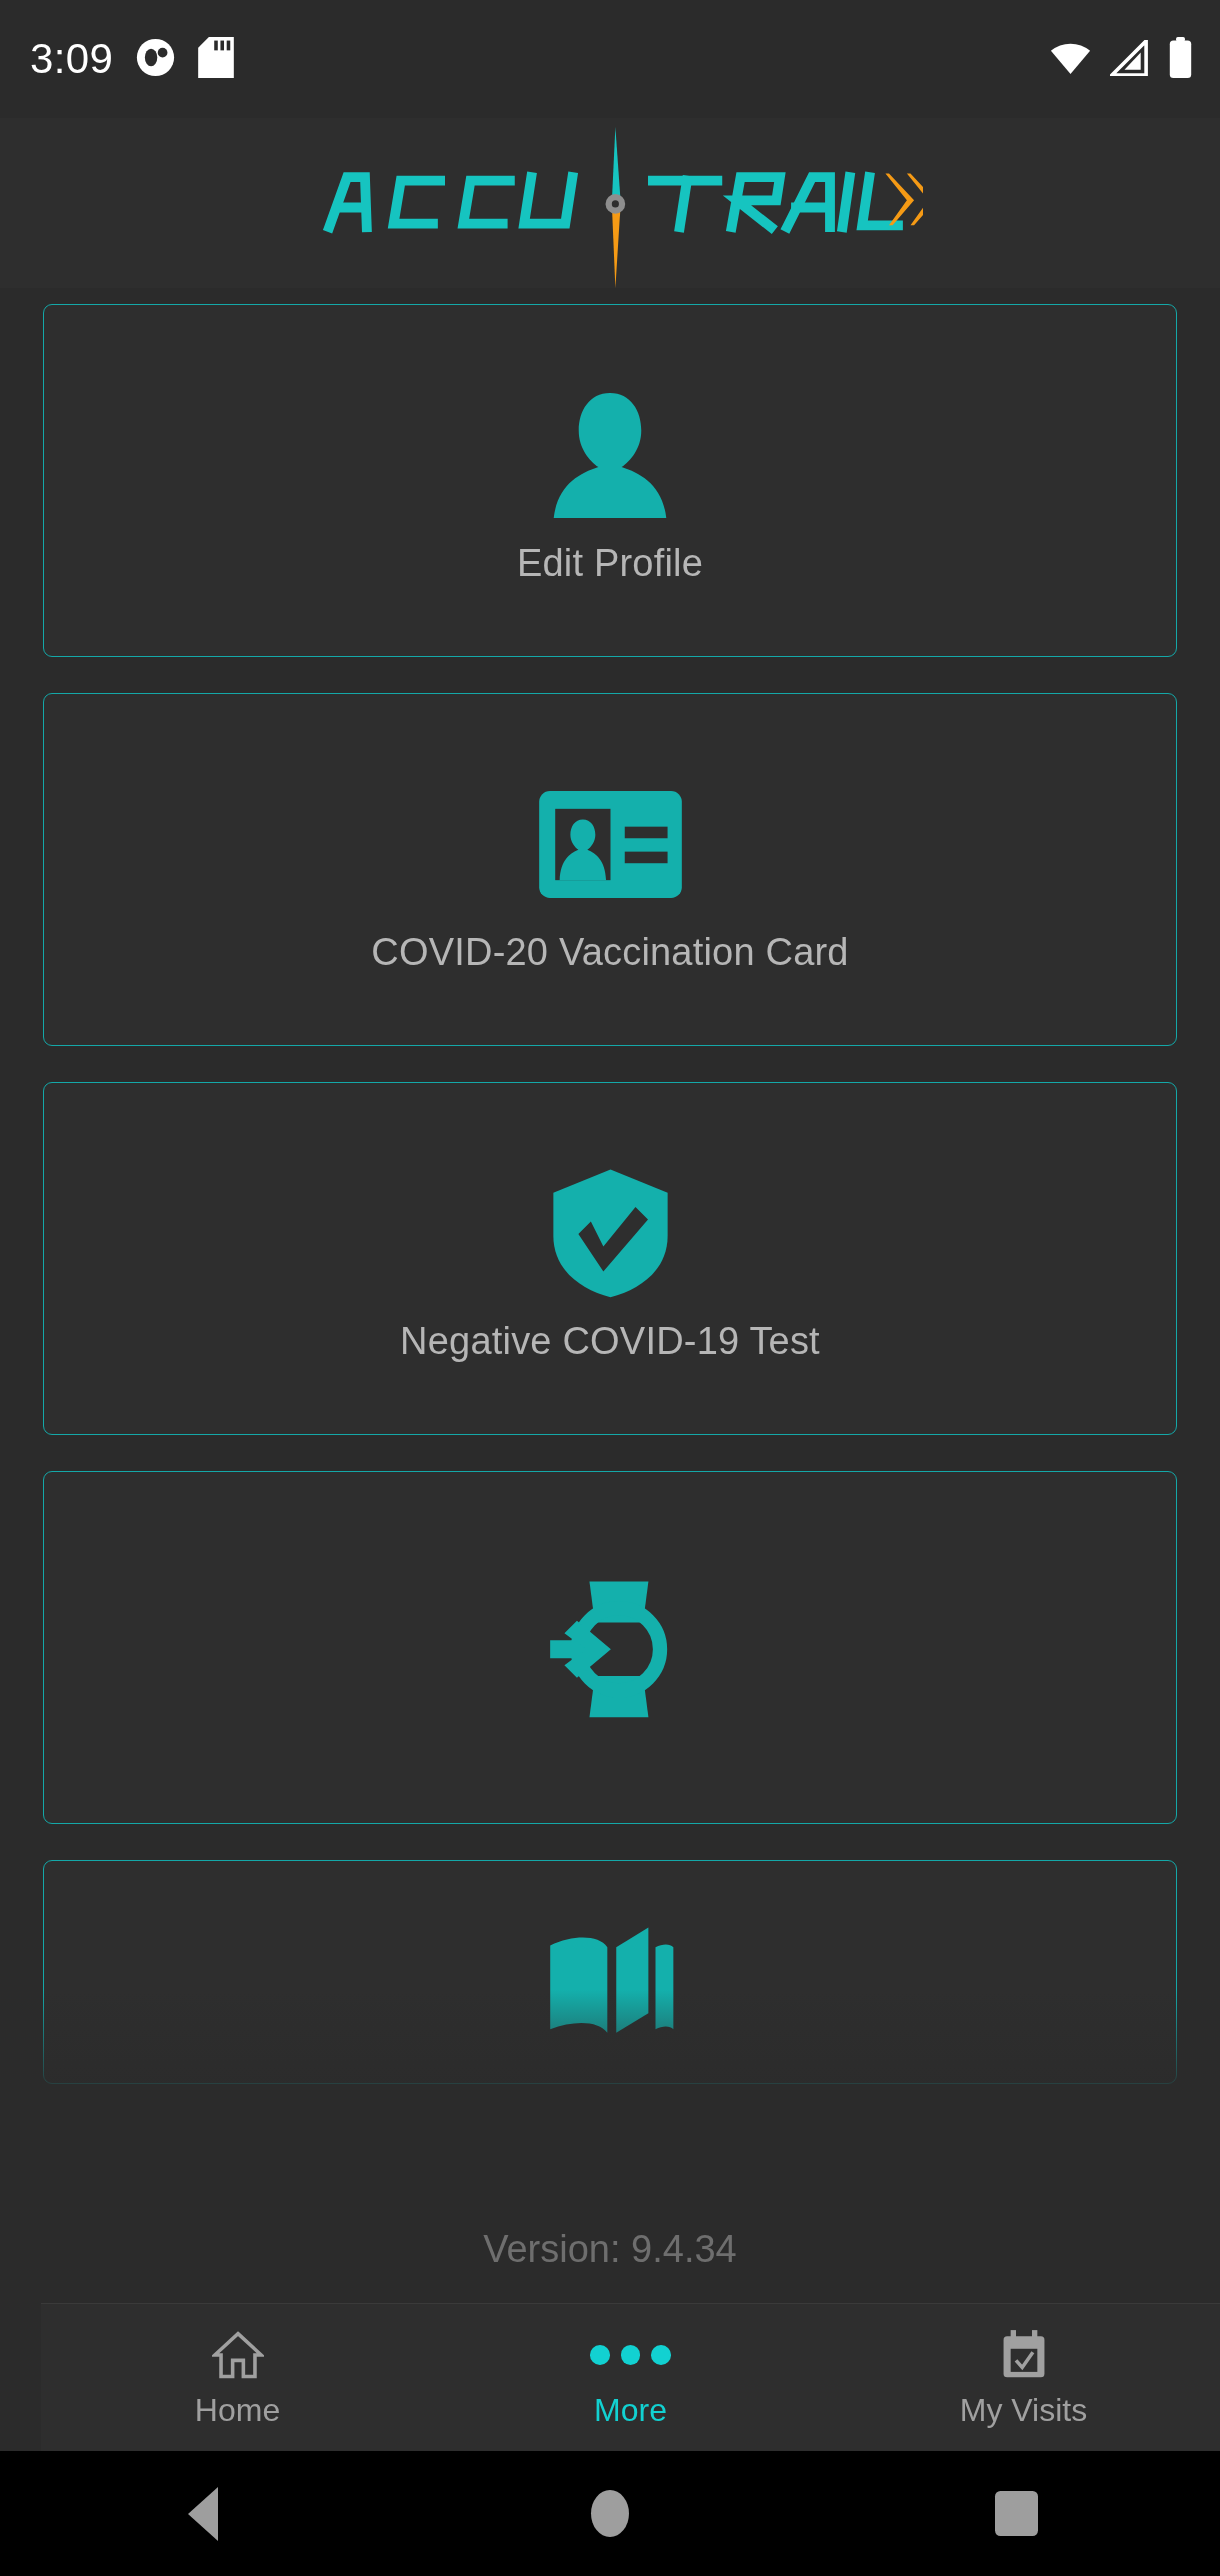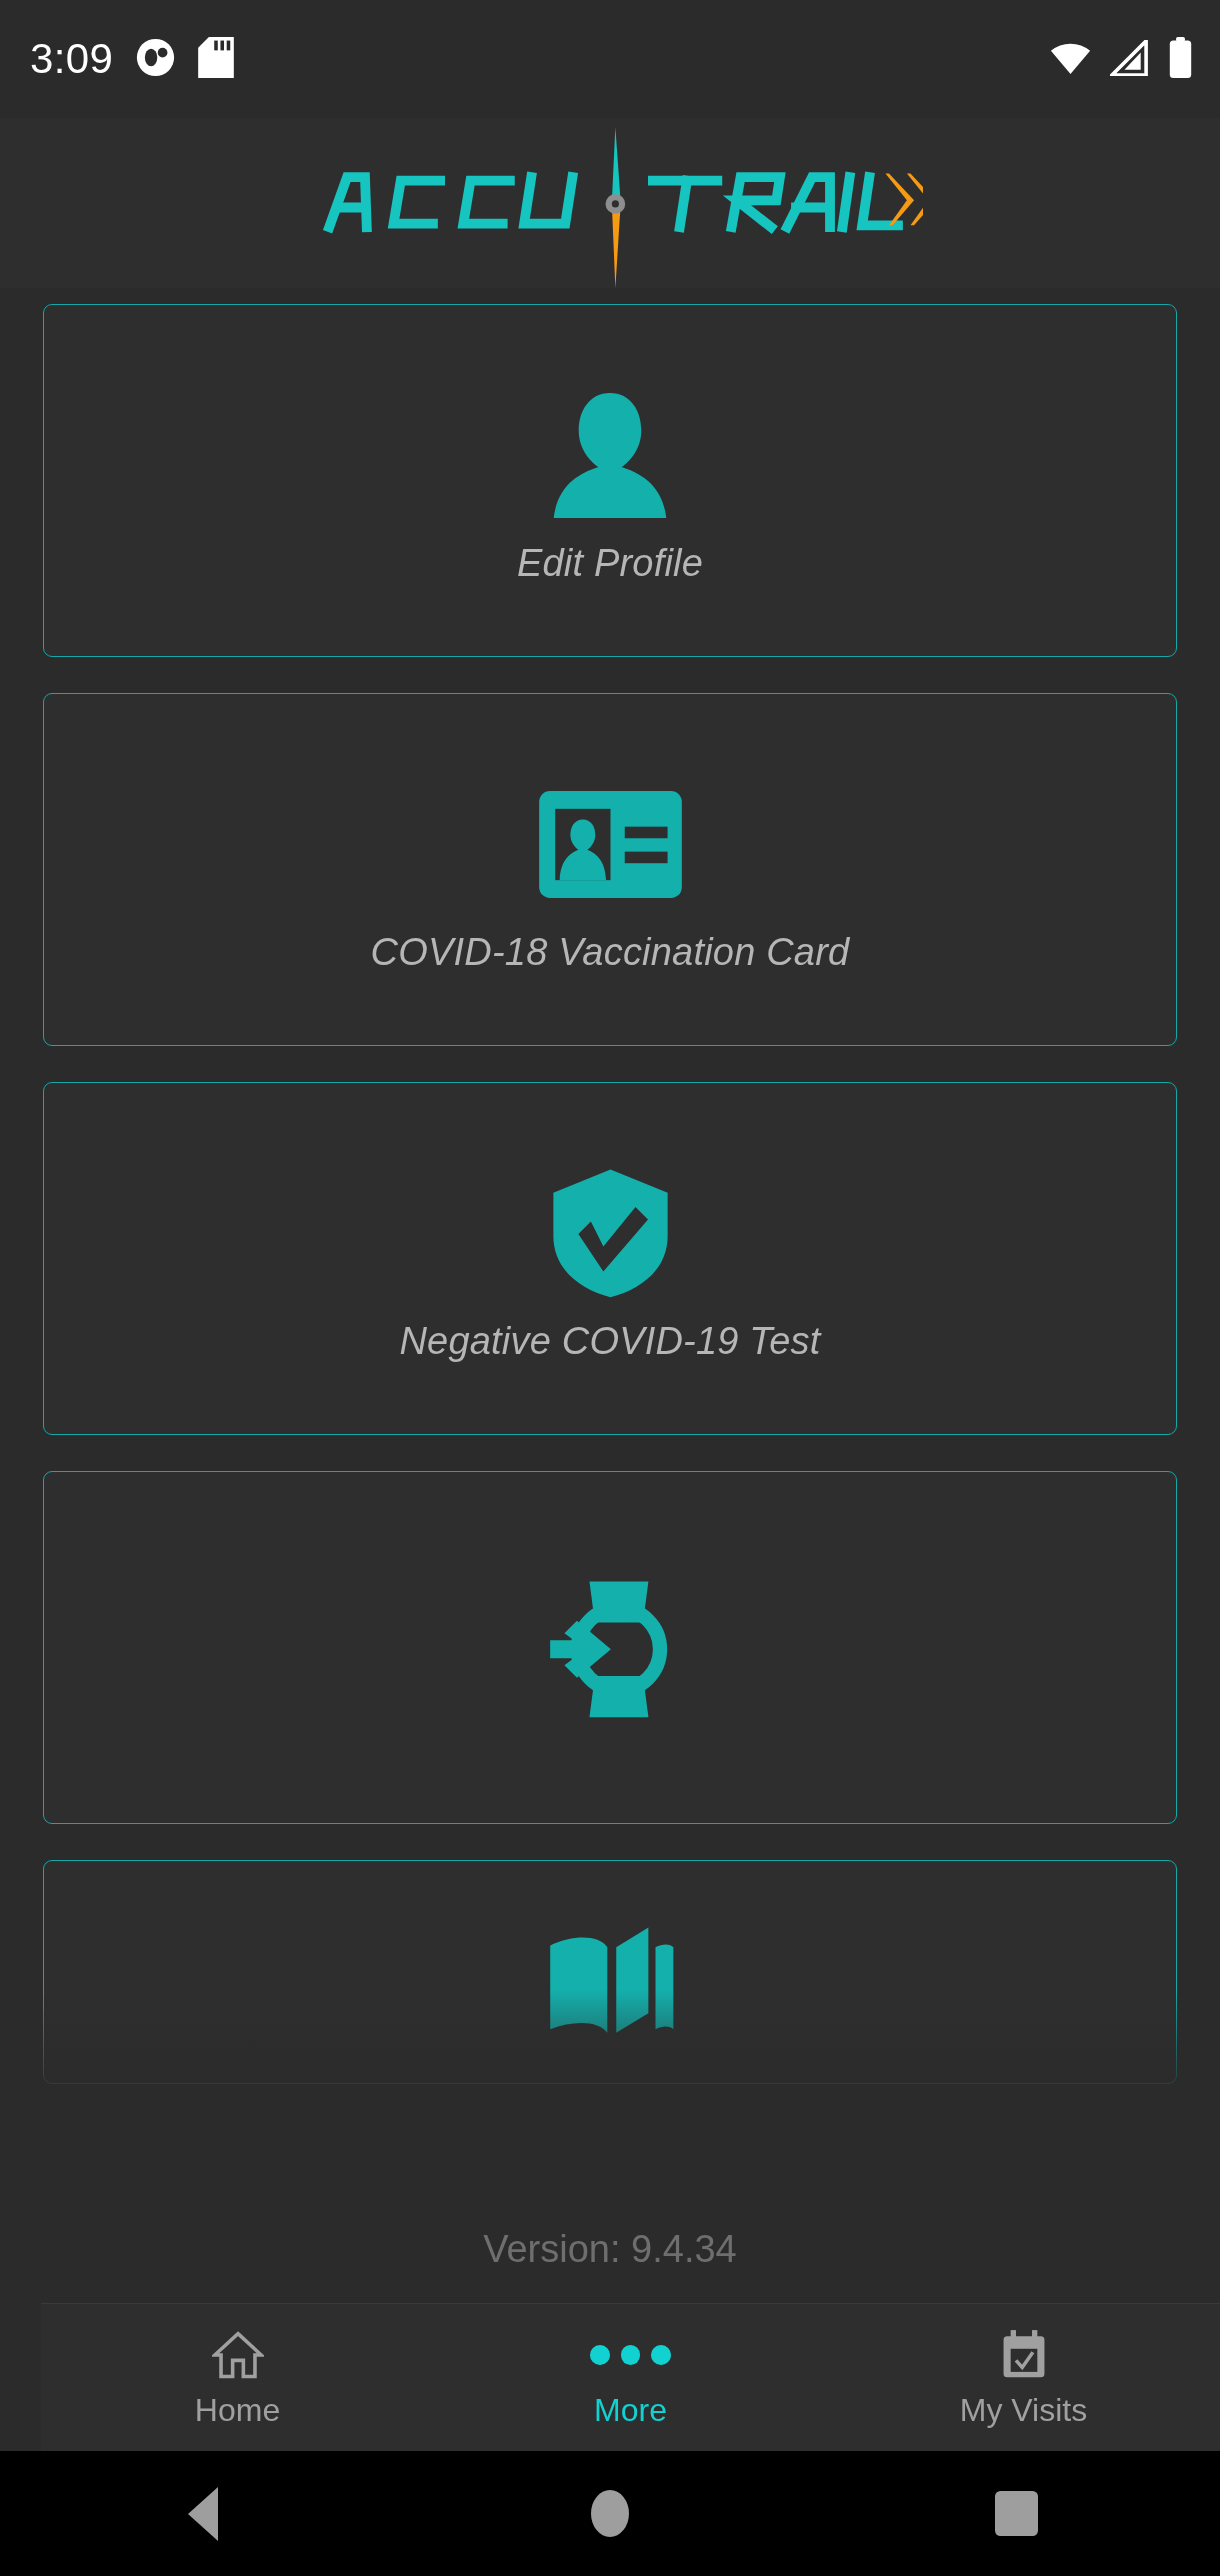--- a/index.html
+++ b/index.html
@@ -51,21 +51,20 @@
   }
   .card{
     border:1.8px solid #14a8a8;
     border-radius:9px;
     background:#2e2e2e;
     display:flex; flex-direction:column;
     align-items:center; justify-content:center;
     flex:0 0 353px;
     margin-bottom:36px;
     position:relative;
-    font-style:italic;
   }
   .card-icon{
     display:flex; align-items:center; justify-content:center;
     height:152px;
   }
   .card-label{
     margin-top:12.5px;
     color:#b6b6b6;
     font-size:38px;
     font-weight:400;
@@ -241,21 +240,21 @@
           <rect x="0" y="0" width="160" height="120" rx="12" fill="#14b0ac"></rect>
           <rect x="18" y="20" width="62" height="80" fill="#2e2e2e"></rect>
           <path d="M49 32 C40 32 35 40 35 49 C35 57 40 63 44 66
                    C34 70 24 78 23 100 L75 100
                    C74 78 64 70 54 66 C58 63 63 57 63 49
                    C63 40 58 32 49 32 Z" fill="#14b0ac"></path>
           <rect x="96" y="40" width="48" height="13" fill="#2e2e2e"></rect>
           <rect x="96" y="68" width="48" height="13" fill="#2e2e2e"></rect>
         </svg>
       </div>
-      <div class="card-label">COVID-18 Vaccination Card</div>
+      <div class="card-label">COVID-20 Vaccination Card</div>
     </div>
 
     <div class="card">
       <div class="card-icon">
         <svg width="125" height="134" viewBox="0 0 140 150">
           <path d="M70 4 L134 30 L134 78 C134 116 104 138 70 147
                    C36 138 6 116 6 78 L6 30 Z" fill="#14b0ac"></path>
           <path d="M34 76 L48 62 L62 90 L98 46 L112 60 L62 118 Z" fill="#2e2e2e"></path>
         </svg>
       </div>

